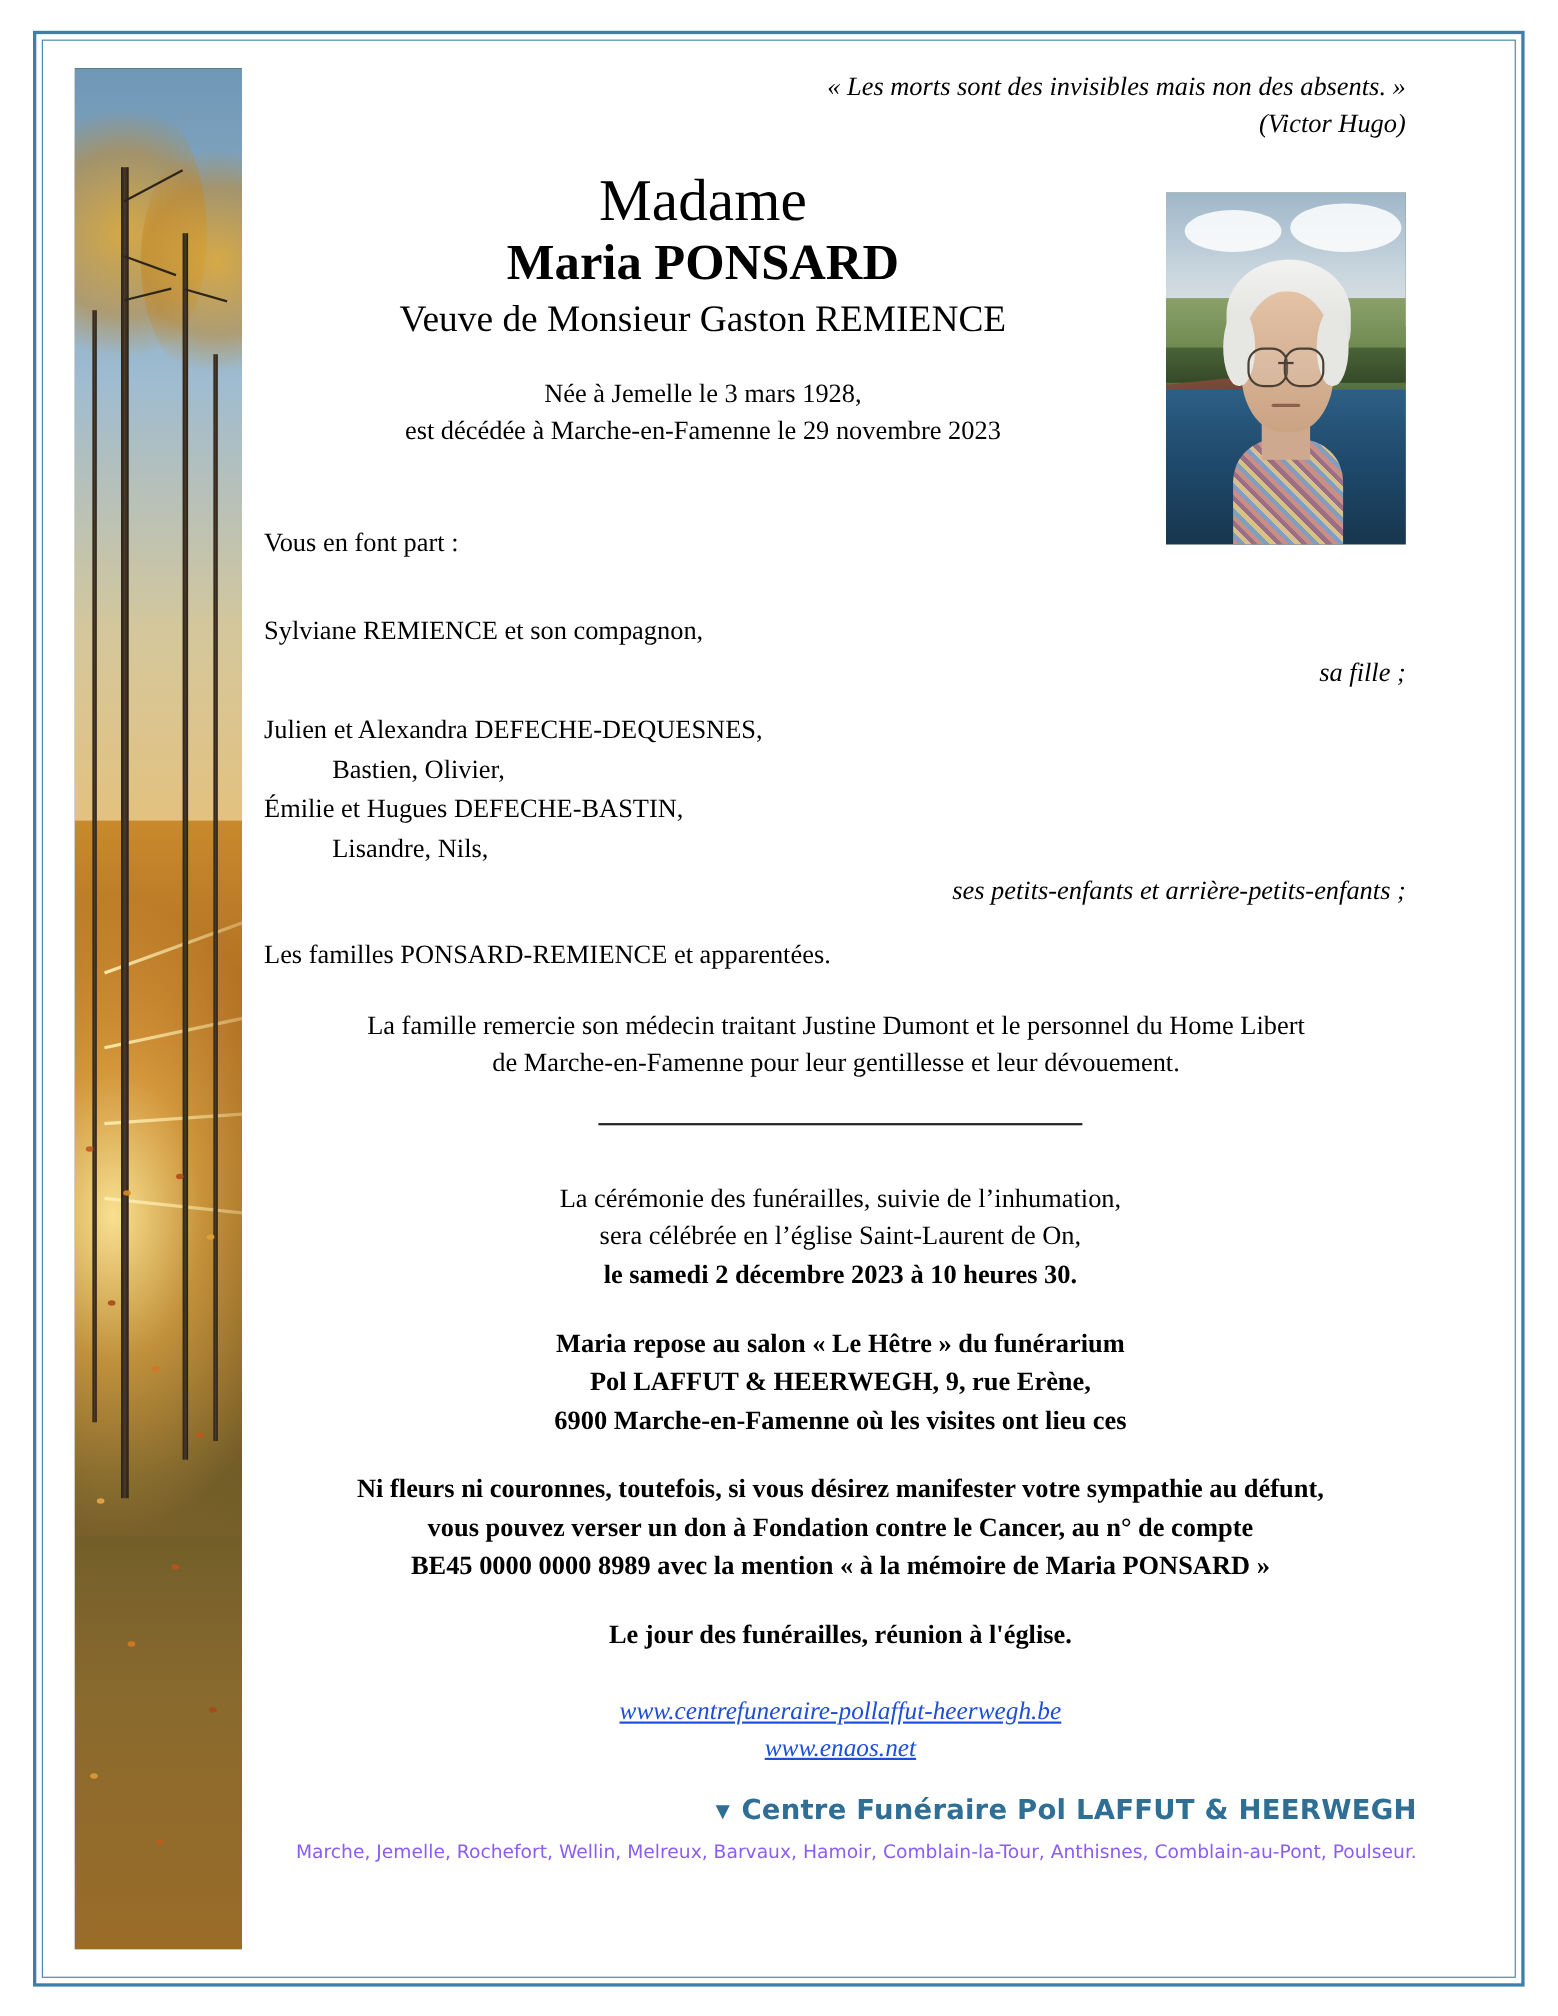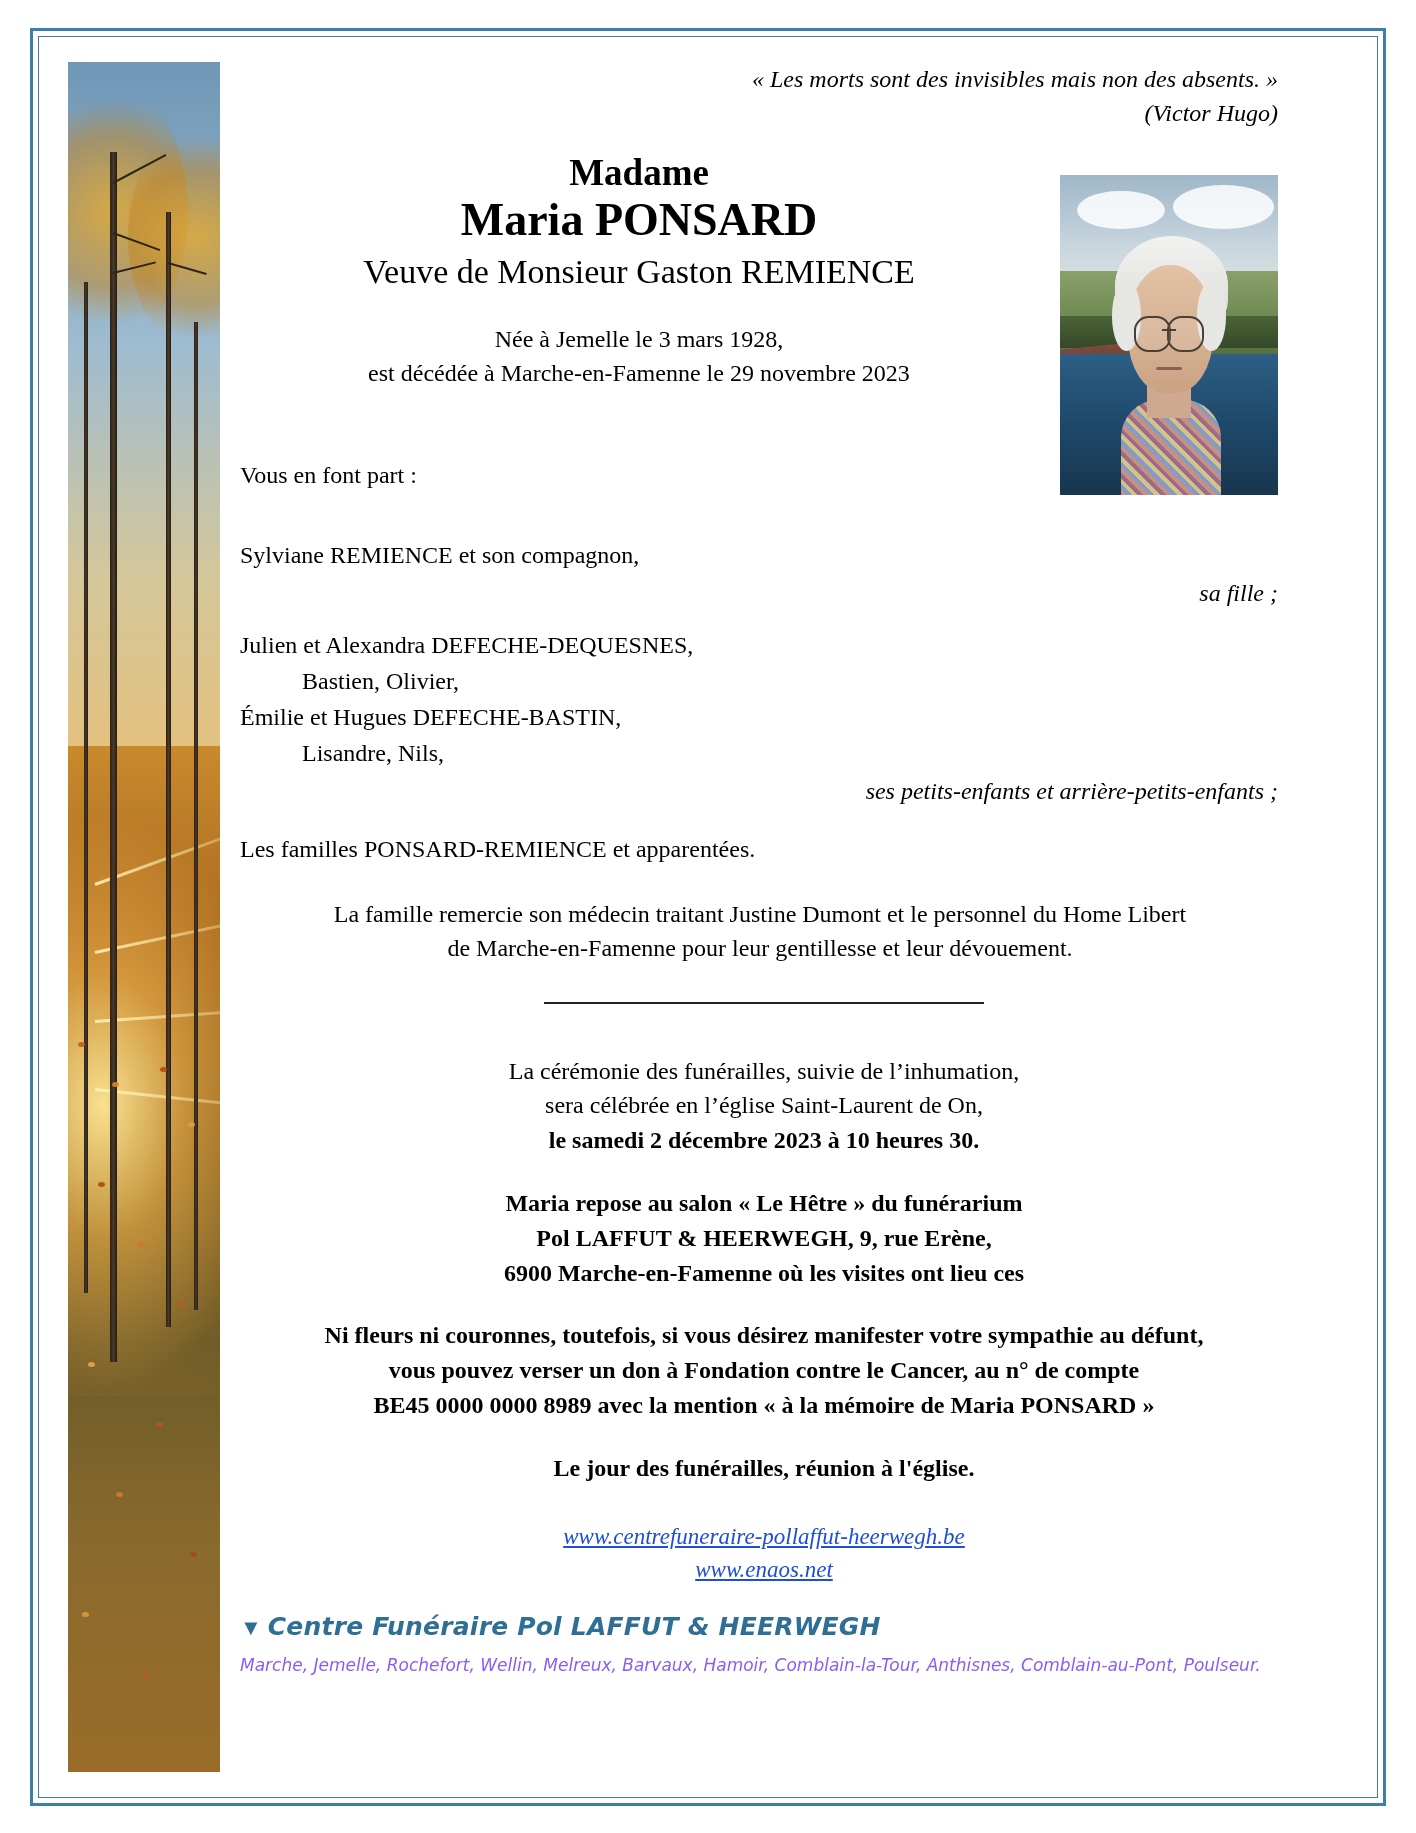--- a/index.html
+++ b/index.html
@@ -191,22 +191,22 @@
     position:absolute; left: 44%; top: 60%; width: 12%; height: 3px;
     background: #8c5f4e; border-radius: 2px;
   }
 
   .name-block {
     margin-top: 22px;
     text-align: center;
     padding-right: 250px;
   }
   .n-madame {
-    font-size: 37px;
-    font-weight: bold;
+    font-size: 54px;
+    font-weight: normal;
     line-height: 1.12;
   }
   .n-name {
     font-size: 46px;
     font-weight: bold;
     line-height: 1.14;
   }
   .n-veuve {
     font-size: 34px;
     line-height: 1.3;
@@ -275,22 +275,21 @@
     font-style: italic;
     line-height: 1.45;
   }
   .cond a, .link {
     color: #1d4ed8;
     text-decoration: underline;
   }
 
   .footer {
     margin-top: 26px;
-    text-align: left;
-    font-style: italic;
+    text-align: right;
   }
   .f-brand {
     font-family: "DejaVu Sans", sans-serif;
     color: #2f6f96;
     font-size: 25px;
     font-weight: 600;
     letter-spacing: .2px;
   }
   .f-tri {
     color: #2f6f96;

